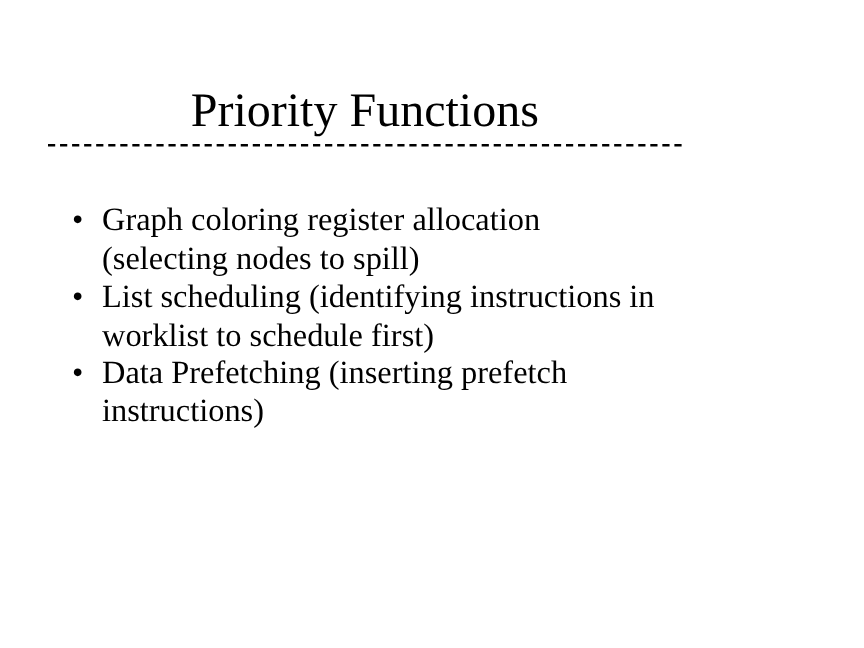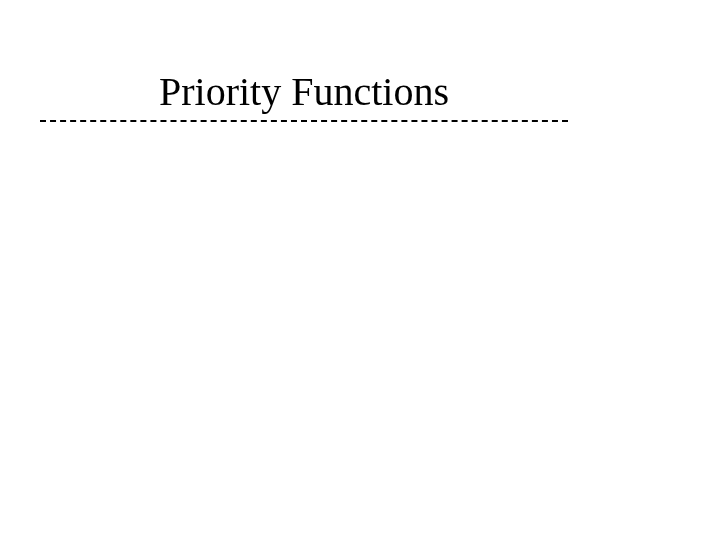--- a/index.html
+++ b/index.html
@@ -65,15 +65,18 @@
   }
 </style>
 </head>
 <body>
 
 <div class="slide">
   <div class="title">Priority Functions</div>
   <div class="divider"></div>
   <div class="bullets">
     <ul>
+      <li><span>Graph coloring register allocation (selecting nodes to spill)</span></li>
+      <li><span>List scheduling (identifying instructions in worklist to schedule first)</span></li>
+      <li><span>Data Prefetching (inserting prefetch instructions)</span></li>
     </ul>
   </div>
 </div>
 
 </body></html>

